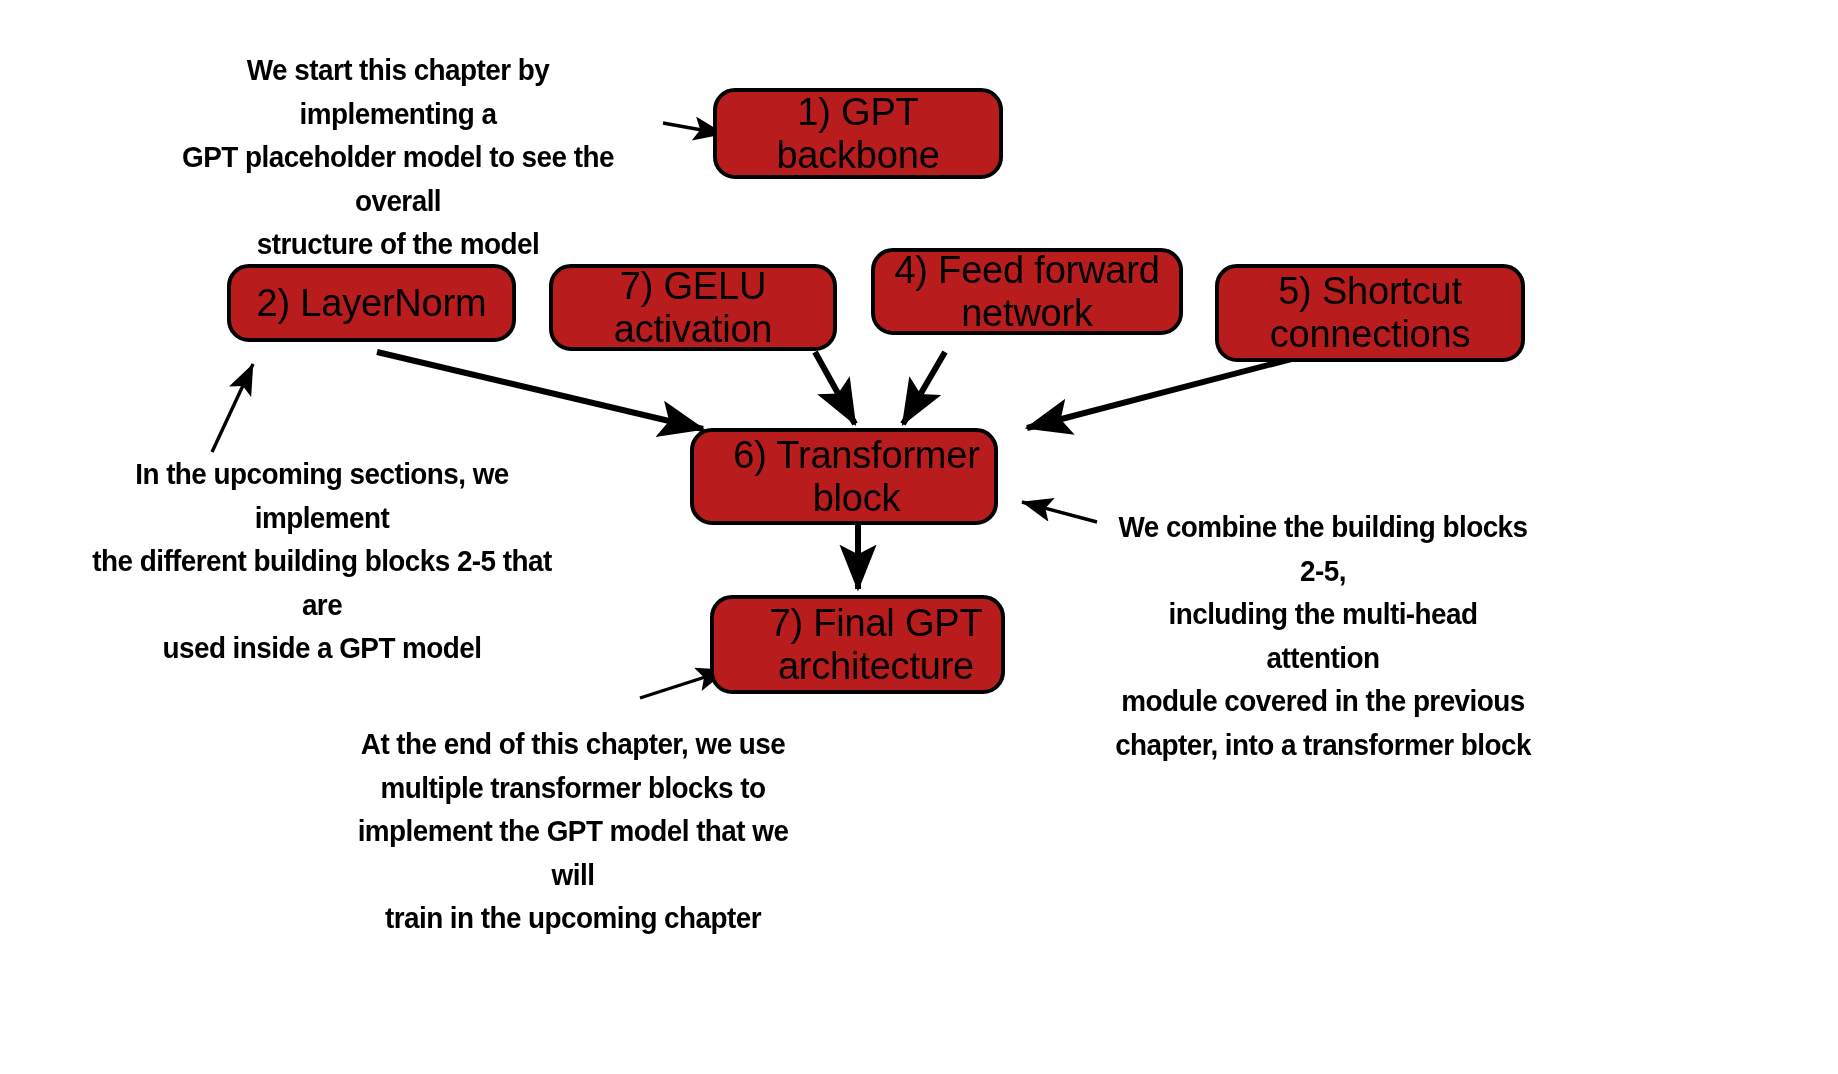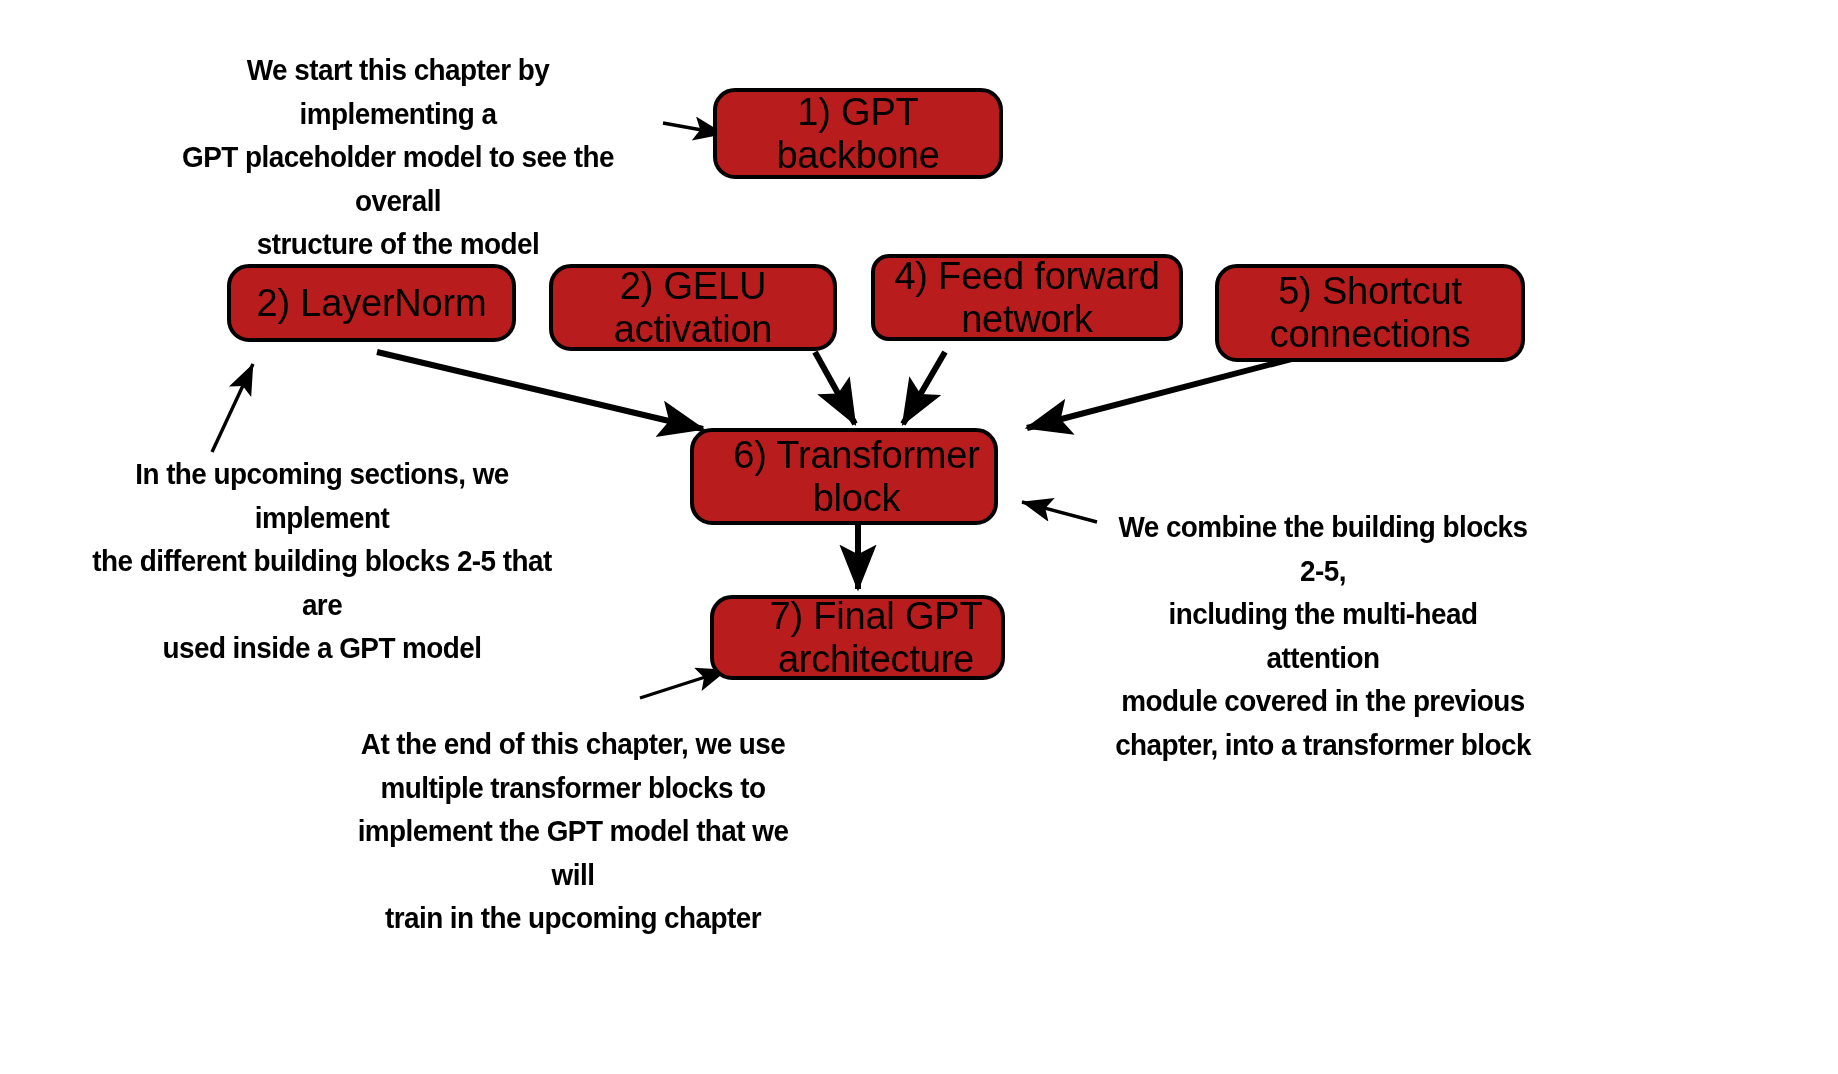--- a/index.html
+++ b/index.html
@@ -93,40 +93,40 @@
   <div class="node" style="left:713px; top:88px; width:290px; height:91px;">
     <span>1) GPT
 backbone</span>
   </div>
 
   <div class="node" style="left:227px; top:264px; width:289px; height:78px;">
     <span>2) LayerNorm</span>
   </div>
 
   <div class="node" style="left:549px; top:264px; width:288px; height:87px;">
-    <span>2) GELU
+    <span>7) GELU
 activation</span>
   </div>
 
-  <div class="node" style="left:871px; top:254px; width:312px; height:87px;border-radius:18px;">
+  <div class="node" style="left:871px; top:248px; width:312px; height:87px;">
     <span>4) Feed forward
 network</span>
   </div>
 
   <div class="node" style="left:1215px; top:264px; width:310px; height:98px;">
     <span>5) Shortcut
 connections</span>
   </div>
 
   <div class="node" style="left:690px; top:428px; width:308px; height:97px;padding-left:25px;">
     <span>6) Transformer
 block</span>
   </div>
 
-  <div class="node" style="left:710px; top:595px; width:295px; height:85px;padding-left:37px;">
+  <div class="node" style="left:710px; top:595px; width:295px; height:99px;padding-left:37px;">
     <span>7) Final GPT
 architecture</span>
   </div>
 
   <div class="annot" style="left:148px; top:48px; width:500px;">We start this chapter by implementing a
 GPT placeholder model to see the overall
 structure of the model</div>
 
   <div class="annot" style="left:72px; top:452px; width:500px;">In the upcoming sections, we implement
 the different building blocks 2-5 that are

